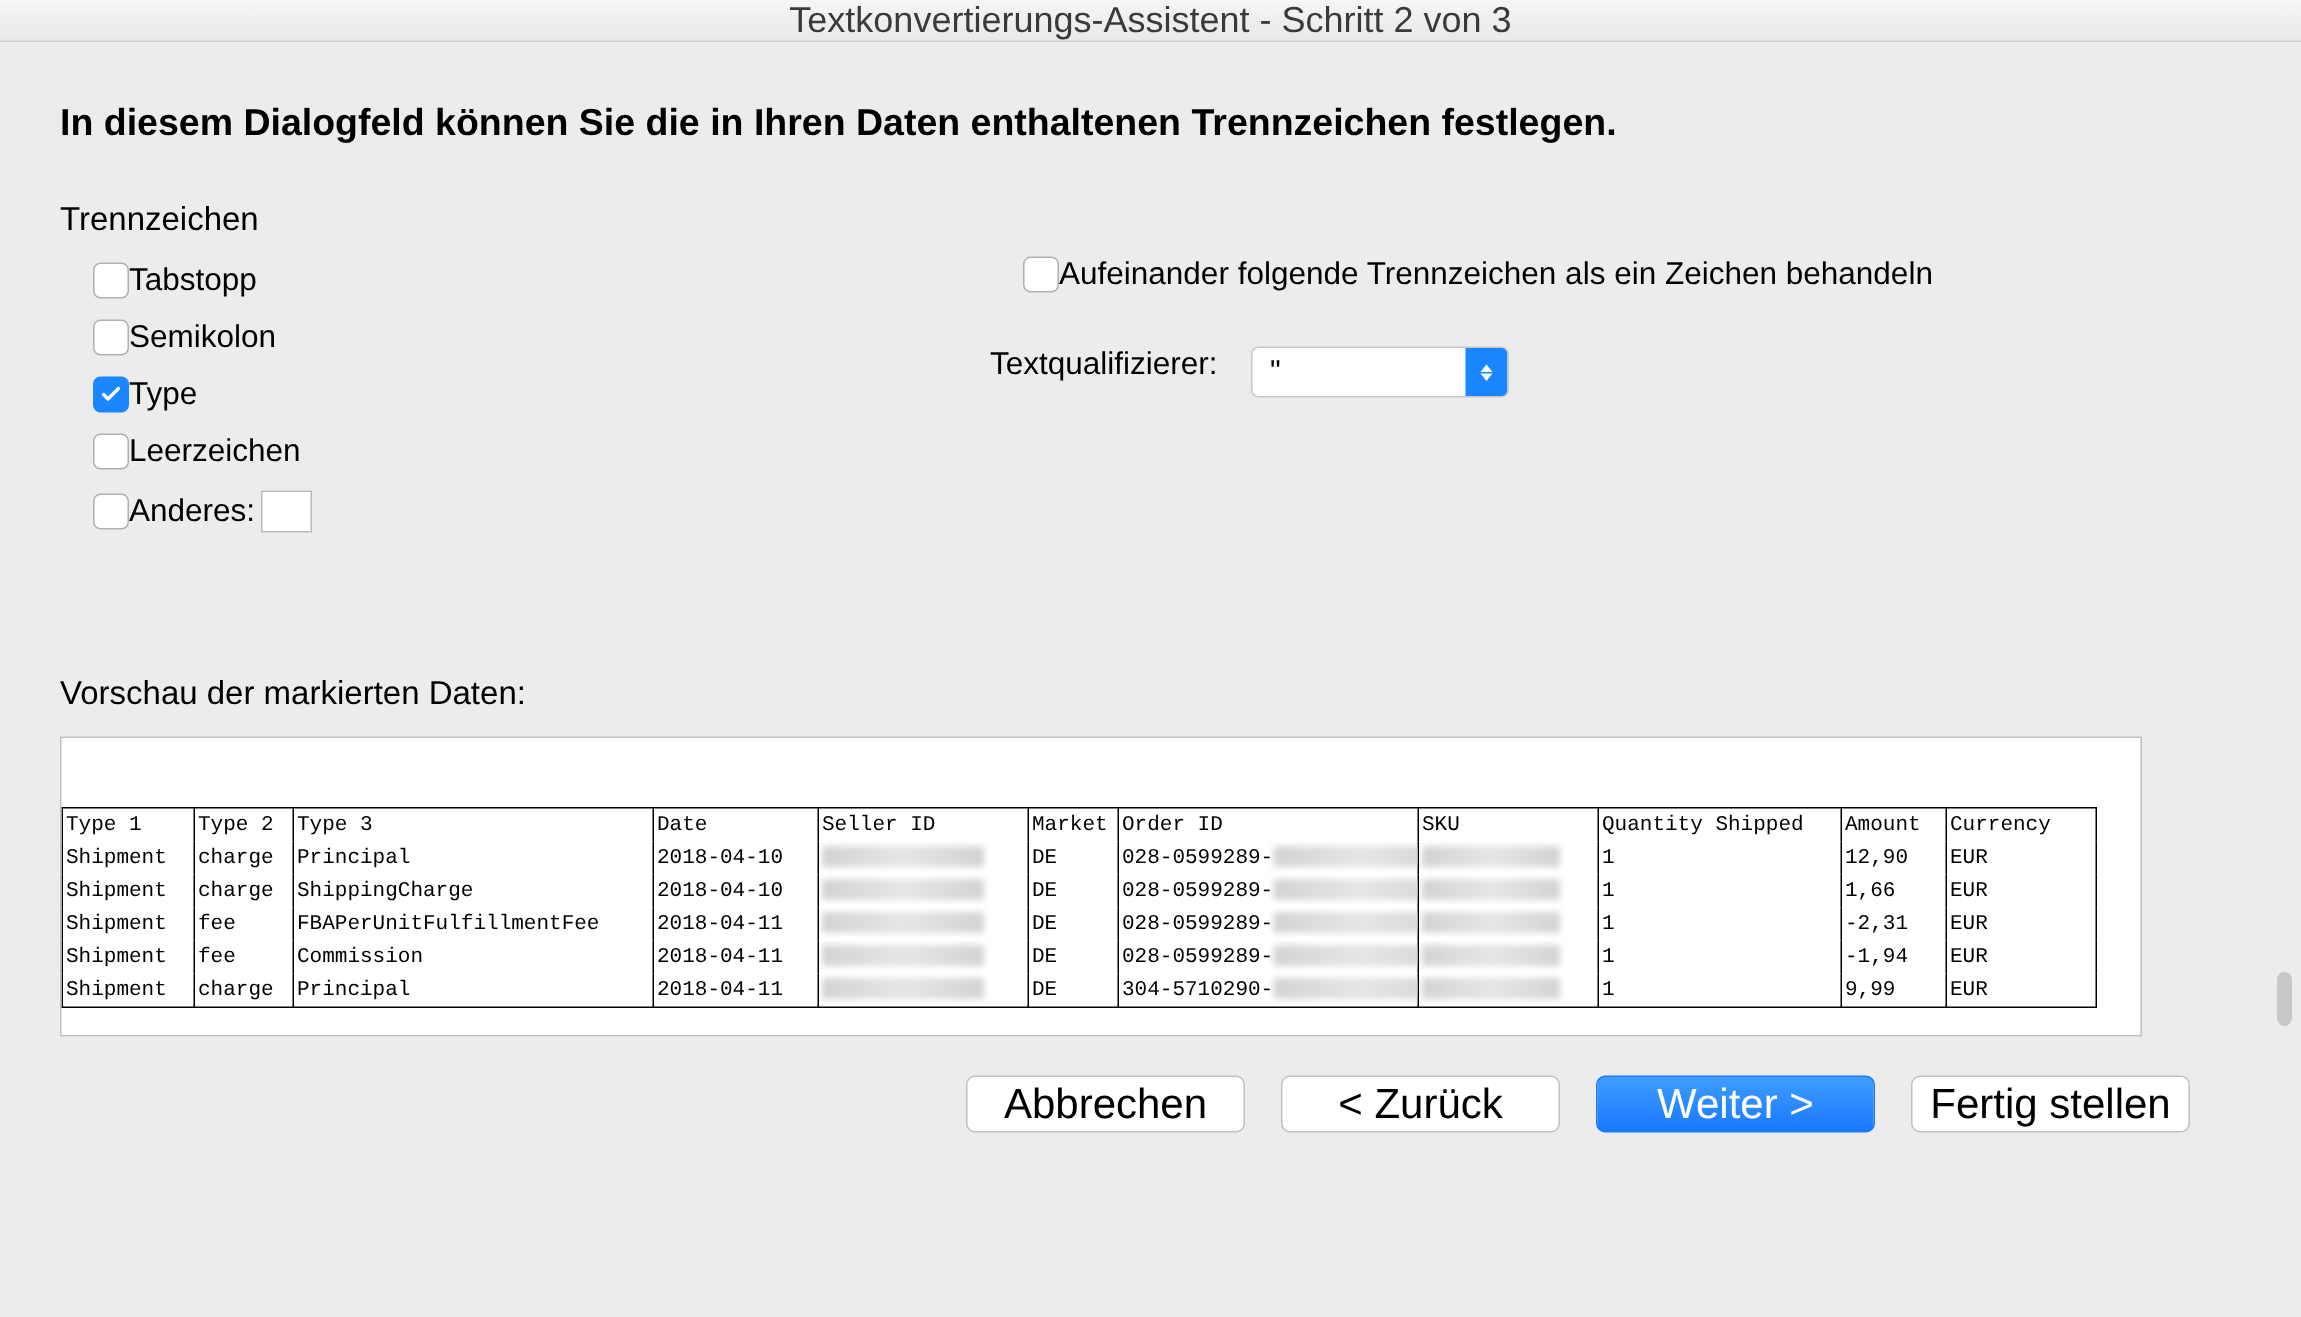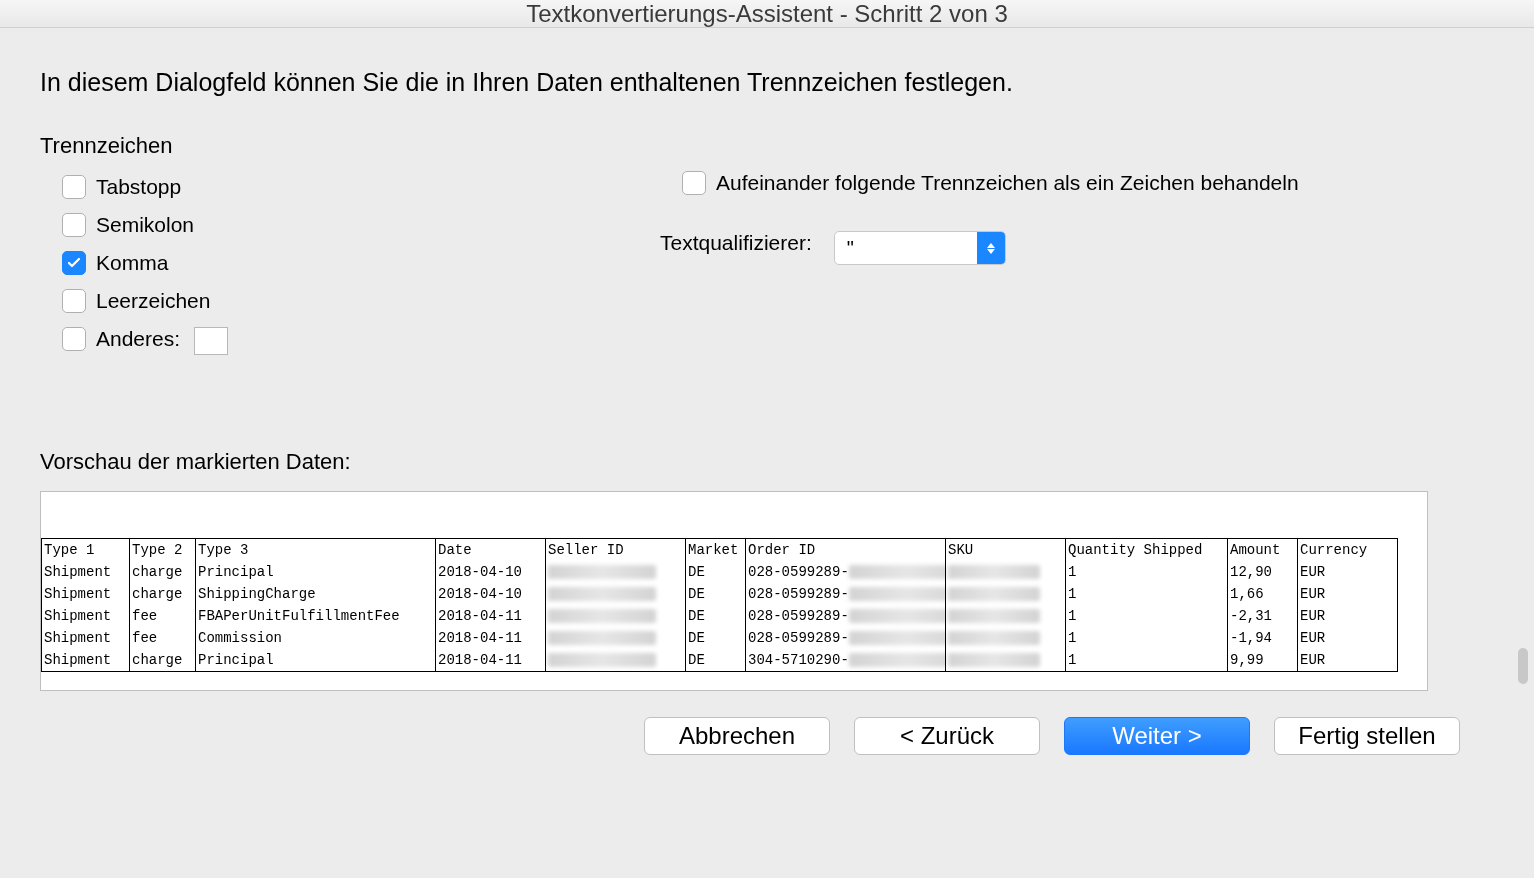--- a/index.html
+++ b/index.html
@@ -20,36 +20,36 @@
   align-items: center;
   justify-content: center;
   font-size: 24px;
   color: #3a3a3a;
 }
 .content {
   padding: 40px 40px 20px 40px;
 }
 .instruction {
   font-size: 25px;
-  font-weight: 400;
+  font-weight: 700;
   margin-bottom: 36px;
 }
 .section-label {
   font-size: 22px;
   margin-bottom: 16px;
 }
 .delim-row {
   display: flex;
   gap: 100px;
 }
 .left-col { width: 520px; }
 .right-col { flex: 1; }
 .checkbox-row {
   display: flex;
-  gap: 10px;
+  align-items: center;
   margin-bottom: 14px;
   padding-left: 22px;
 }
 .checkbox {
   width: 24px;
   height: 24px;
   border: 1px solid #b0b0b0;
   border-radius: 5px;
   background: #fff;
   display: inline-flex;
@@ -173,21 +173,21 @@
   gap: 24px;
   margin-top: 26px;
   padding-right: 34px;
 }
 .btn {
   min-width: 186px;
   height: 38px;
   border-radius: 6px;
   border: 1px solid #c0c0c0;
   background: #fff;
-  font-size: 24px;
+  font-size: 28px;
   display: inline-flex;
   align-items: center;
   justify-content: center;
   cursor: pointer;
   text-align: center;
 }
 .btn.primary {
   background: linear-gradient(#3f9dff, #1a78ff);
   border-color: #1a78ff;
   color: #fff;
@@ -223,21 +223,21 @@
       <div class="checkbox-row">
         <span class="checkbox"></span>
         <span>Semikolon</span>
       </div>
       <div class="checkbox-row">
         <span class="checkbox checked">
             <svg width="16" height="16" viewBox="0 0 16 16">
               <path d="M3 8l3 3 7-7" stroke="#fff" stroke-width="2.2" fill="none" stroke-linecap="round" stroke-linejoin="round"></path>
             </svg>
           </span>
-        <span>Komma</span>
+        <span>Type</span>
       </div>
       <div class="checkbox-row">
         <span class="checkbox"></span>
         <span>Leerzeichen</span>
       </div>
       <div class="checkbox-row">
         <span class="checkbox"></span>
         <span>Anderes:</span>
         <input class="other-input" value="" style="">
       </div>

